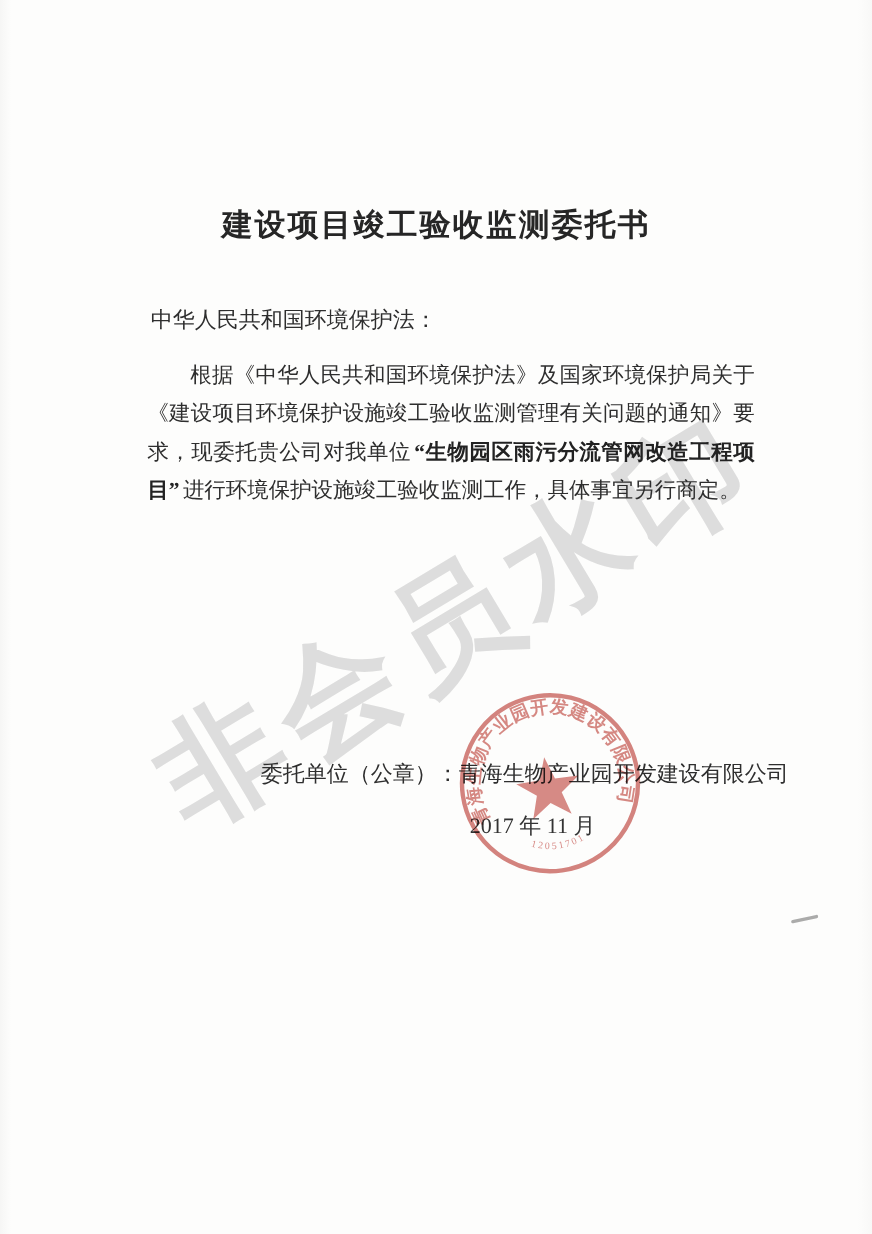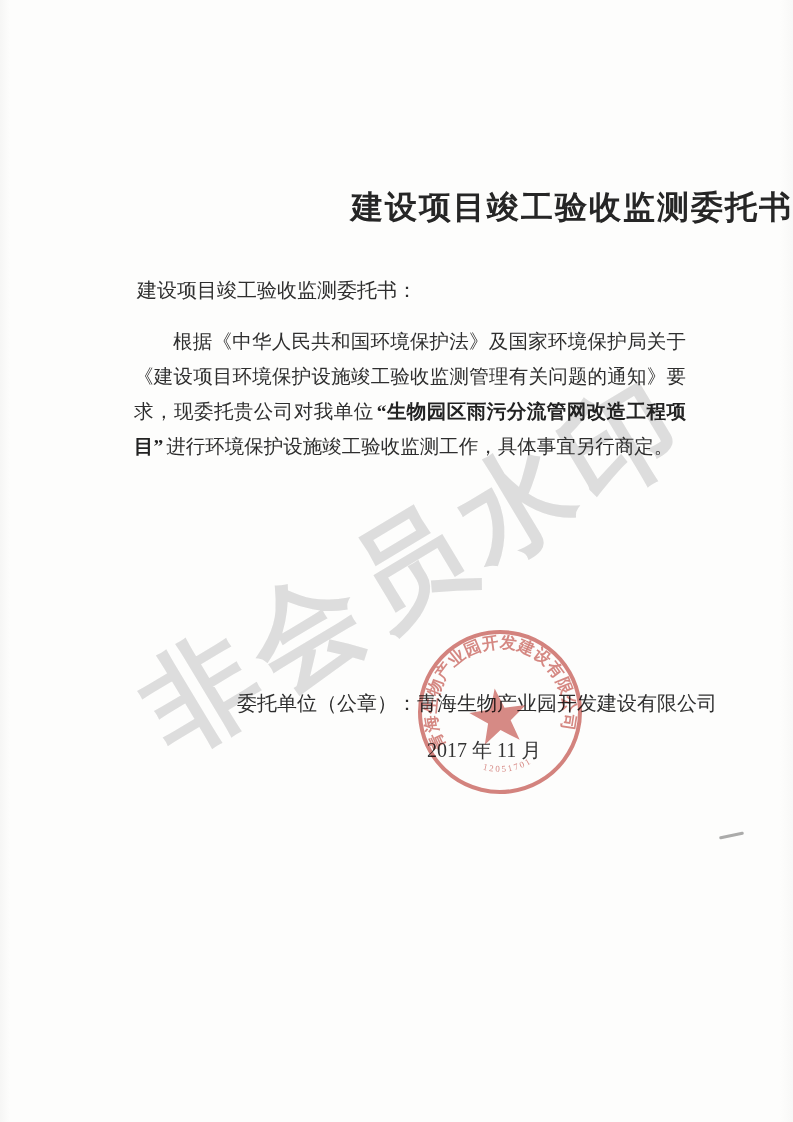--- a/index.html
+++ b/index.html
@@ -3,21 +3,21 @@
 <meta charset="utf-8">
 <style>
   html,body { margin:0; padding:0; background:#ffffff; }
   .page {
     position:relative; width:793px; height:1122px; overflow:hidden;
     background:linear-gradient(90deg,#f6f6f5 0px,#fdfdfc 10px,#fdfdfc 780px,#f8f8f7 793px);
     font-family:"Liberation Serif","DejaVu Serif",serif; color:#2b2b2b;
   }
   .title {
     position:absolute; top:186px; left:0; width:100%; margin:0;
-    text-align:right; font-size:32px; font-weight:700; letter-spacing:2px; color:#262626;
+    text-align:center; font-size:28px; font-weight:700; letter-spacing:2px; color:#262626;
     z-index:2;
   }
   .addressee {
     position:absolute; top:277px; left:137px; margin:0;
     font-size:20px; color:#2e2e2e; z-index:2;
   }
   .body-paragraph {
     position:absolute; top:312px; left:122px; width:552px; margin:12px;
     font-size:19.5px; line-height:35px; text-align:justify; text-indent:2em;
     color:#2e2e2e; z-index:2;
@@ -57,21 +57,21 @@
 <body>
 
 <div class="page">
 
   <div class="watermark">
     <span class="watermark-text" style="color: rgb(214, 214, 214);">非会员水印</span>
   </div>
 
   <h1 class="title">建设项目竣工验收监测委托书</h1>
 
-  <p class="addressee">建设项目竣工验收监测委托书：</p>
+  <p class="addressee">中华人民共和国环境保护法：</p>
 
   <p class="body-paragraph"><span>根据《中华人民共和国环境保护法》及国家环境保护局关于《建设项目环境保护设施竣工验收监测管理有关问题的通知》要求，现委托贵公司对我单位</span><b class="project">“生物园区雨污分流管网改造工程项目”</b><span>进行环境保护设施竣工验收监测工作，具体事宜另行商定。</span></p>
 
   <p class="signature"><span>委托单位（公章）：</span><span>青海生物产业园开发建设有限公司</span></p>
 
   <p class="date">2017 年 11 月</p>
 
   <svg class="seal" viewBox="0 0 200 200">
     <circle cx="100" cy="100" r="80" fill="none" stroke-width="4" stroke-opacity="0.85" stroke="#c0453e"></circle>
     <path id="sealTopArc" d="M 42,127 A 64,64 0 1 1 158,127" fill="none"></path>

